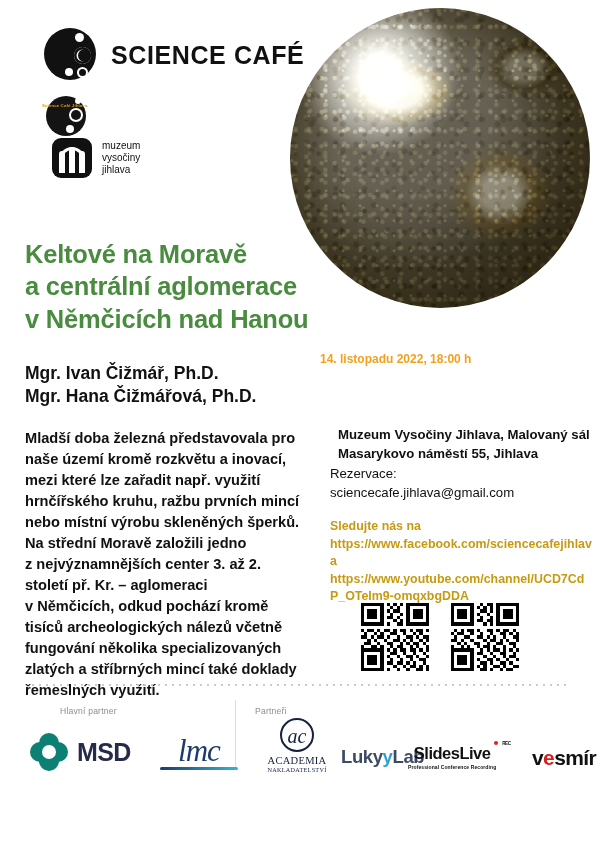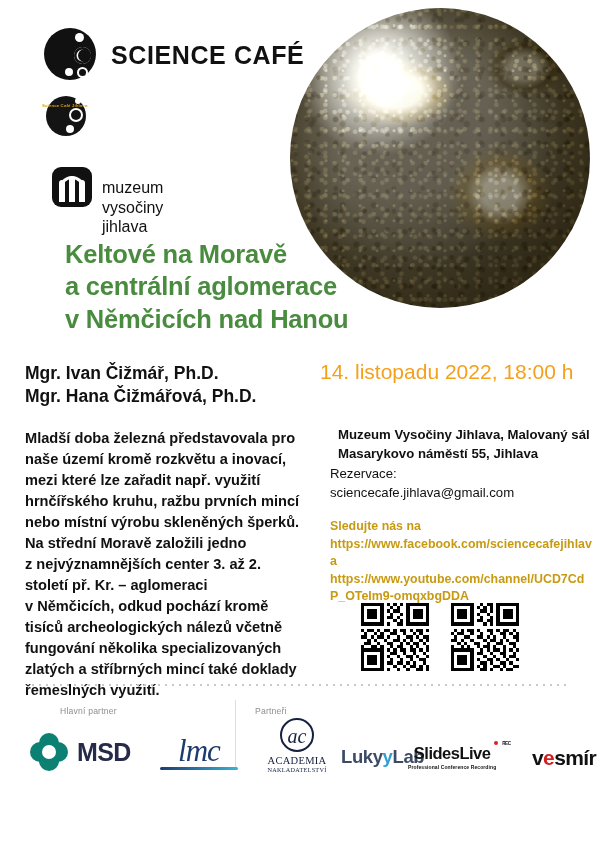--- a/index.html
+++ b/index.html
@@ -72,38 +72,38 @@
                letter-spacing:.1px; white-space:nowrap; }
 
   .logo-mvj { position:absolute; left:52px; top:138px; display:flex; align-items:center; gap:10px; }
   .mvj-mark { width:40px; height:40px; background:#111; border-radius:9px; position:relative; }
   .mvj-mark .c { position:absolute; bottom:5px; width:6px; background:#fff; border-radius:3px 3px 0 0; }
   .mvj-mark .c1 { left:7px; height:22px; }
   .mvj-mark .c2 { left:17px; height:26px; }
   .mvj-mark .c3 { left:27px; height:22px; }
   .mvj-mark .arc { position:absolute; left:7px; top:9px; width:26px; height:13px;
                    border:3px solid #fff; border-bottom:none; border-radius:13px 13px 0 0; }
-  .mvj-text { font-size:16px; line-height:1.22; color:#111;margin-top:40px; }
+  .mvj-text { font-size:10px; line-height:1.22; color:#111; }
 
   
   .title { position:absolute; left:25px; top:238px; width:370px;
-           font-size:25.5px; font-weight:bold; line-height:1.27; color:#4a8c3f; letter-spacing:-.2px;margin-left:40px; }
+           font-size:25.5px; font-weight:bold; line-height:1.27; color:#4a8c3f; letter-spacing:-.2px; }
   .title span { display:block; }
 
   
   .speakers { position:absolute; left:25px; top:362px; width:300px;
               font-size:17.5px; font-weight:bold; line-height:1.33; color:#111; }
   .speakers span { display:block; }
   .abstract { position:absolute; left:25px; top:428px; width:292px;
               font-size:14.6px; font-weight:bold; line-height:1.44; color:#111; }
   .abstract span { display:block; }
 
   
-  .date { position:absolute; left:320px; top:360px; width:275px;
-          font-size:21px; font-weight:normal; color:#f5a01b; }
+  .date { position:absolute; left:320px; top:352px; width:275px;
+          font-size:12px; font-weight:bold; color:#f5a01b; }
   .venue { position:absolute; left:330px; top:425px; width:265px;
            font-size:13.2px; line-height:1.46; color:#111; }
   .venue .b { font-weight:bold; display:block;padding-left:8px; }
   .venue .n { display:block; }
   .follow { position:absolute; left:330px; top:518px; width:262px;
             font-size:12.4px; font-weight:bold; line-height:1.42; color:#c89a12; word-break:break-all; }
   .follow span { display:block; }
 
   .qr-row { position:absolute; left:361px; top:603px; display:flex; gap:22px; }
   .qr { width:68px; height:68px; background:#fff; }

